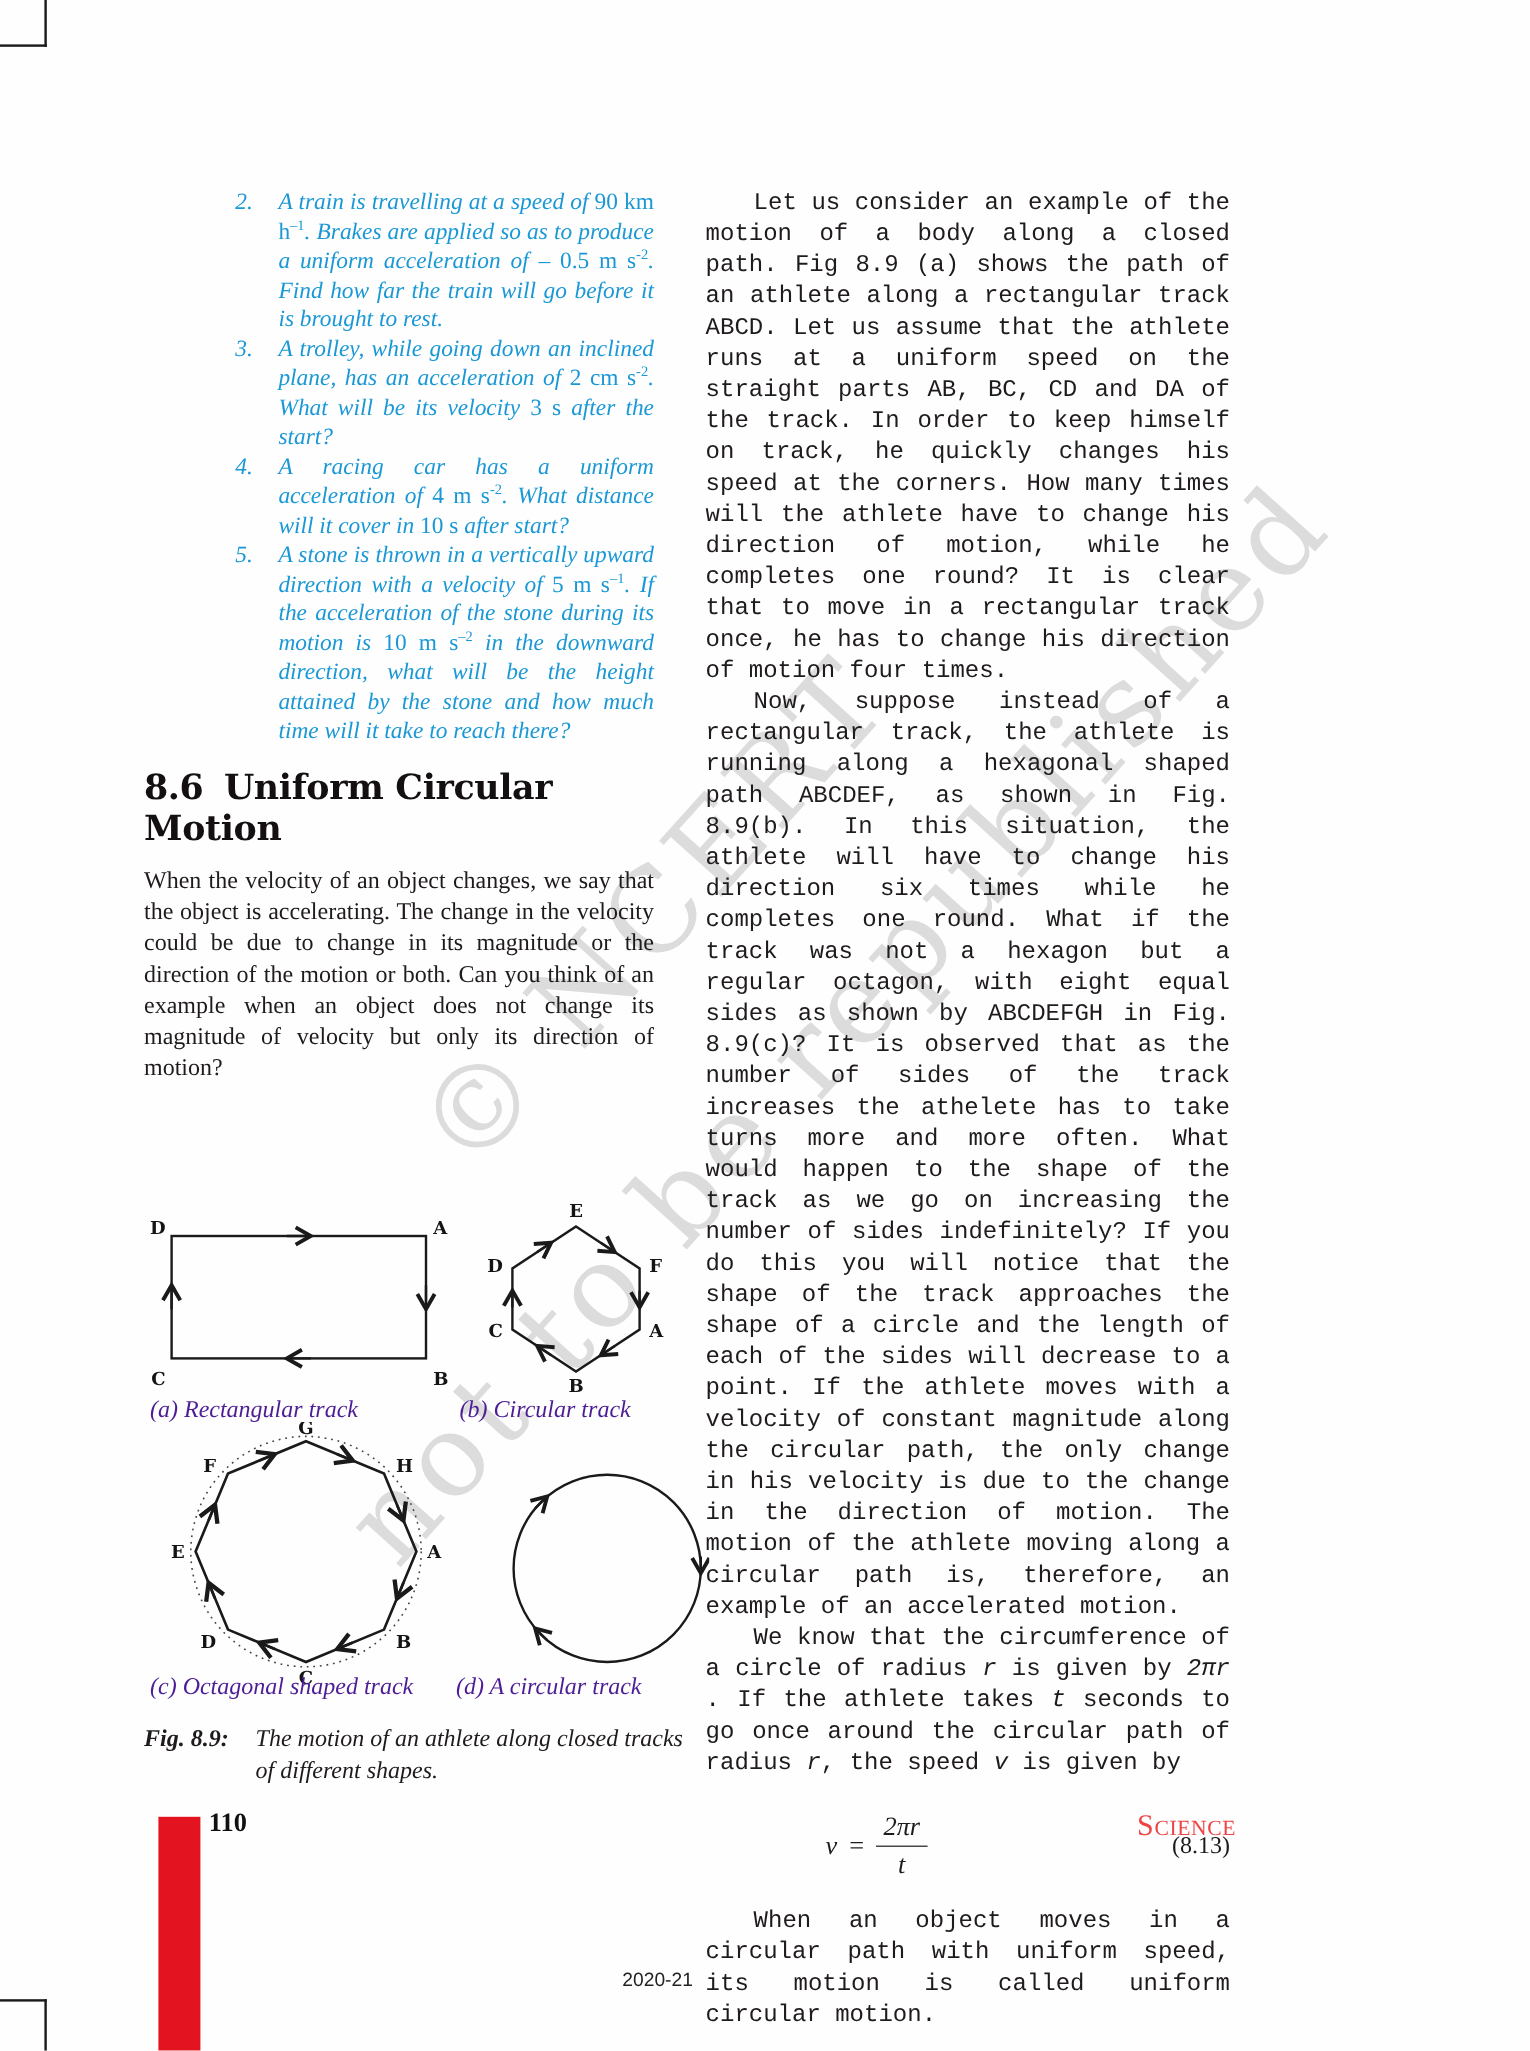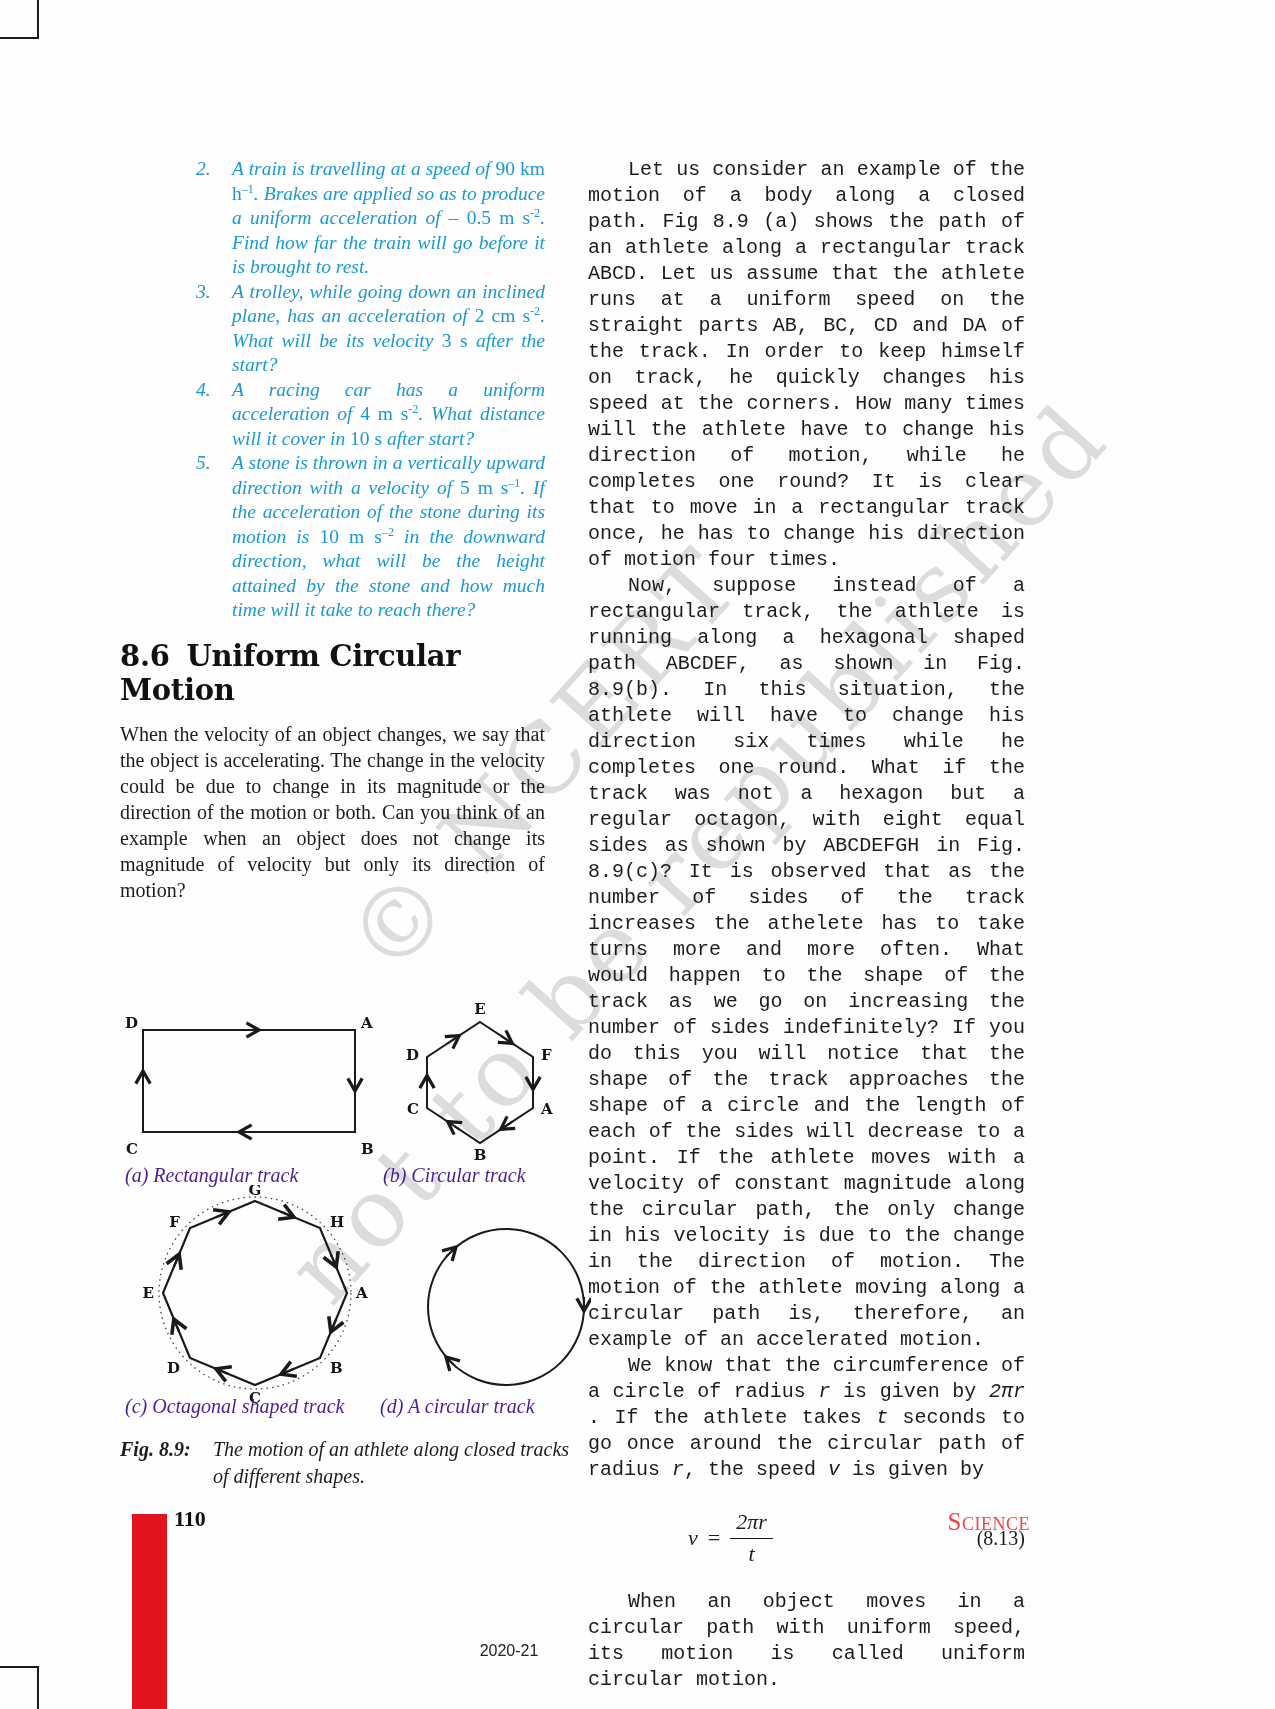--- a/index.html
+++ b/index.html
@@ -54,21 +54,21 @@
     font-size:20px;line-height:27px;}
   .fig-main-cap .lbl{position:absolute;left:0;top:0;font-weight:bold;font-style:italic;}
   .fig-main-cap .txt{display:block;padding-left:93px;font-style:italic;}
   
   .red-bar{position:absolute;left:132px;top:1514px;width:35px;height:195px;
     background:var(--red-bar,#e41320);}
   .page-num{position:absolute;left:174px;top:1506px;font-size:22px;font-weight:bold;color:#111;}
   .footer-right{position:absolute;left:588px;top:1508px;width:442px;text-align:right;
     font-variant:small-caps;font-size:25px;letter-spacing:0.5px;color:#ef4444;}
   .footer-year{position:absolute;left:0;top:1642px;width:1018px;text-align:center;
-    font-family:"Liberation Sans",sans-serif;font-size:16px;color:#222;}
+    font-family:"Liberation Sans",sans-serif;font-size:16px;color:#222;padding-left:39px;}
 </style>
 </head>
 <body>
 
 <div class="page">
 
   <div class="crop-top"></div>
   <div class="crop-bottom"></div>
 
   <div class="watermark">

